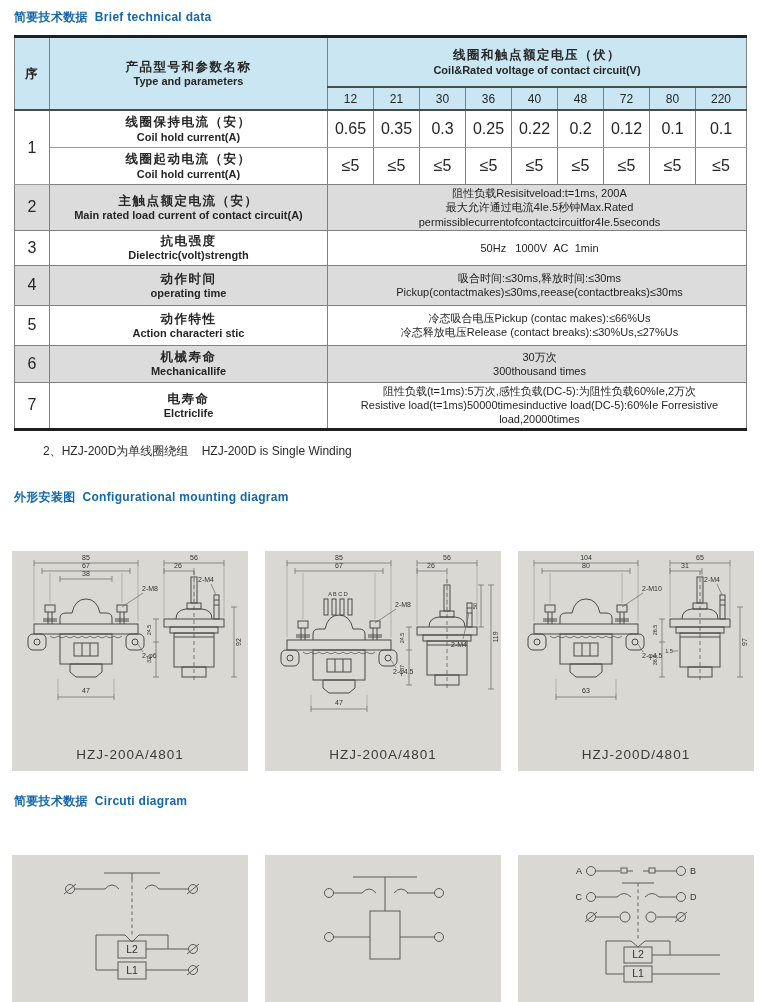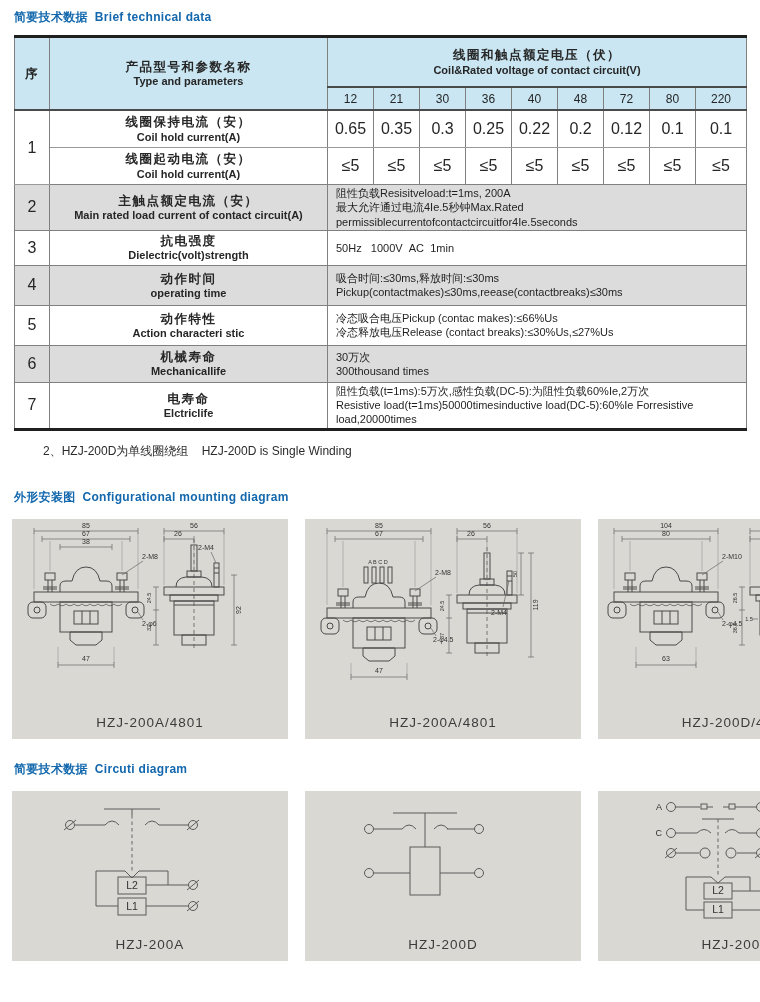--- a/index.html
+++ b/index.html
@@ -13,35 +13,35 @@
   .dtable th,.dtable td{border:1px solid #808080;padding:1px 3px;text-align:center;vertical-align:middle;color:#262626;}
   .hd{background:#c9e6f2;}
   tr.hmain th{height:46px;font-weight:normal;}
   tr.hmain th,.hd{border-bottom:2px solid #4a4a4a;}
   tr.volt th{height:19px;font-weight:normal;font-size:12px;border-bottom:2px solid #4a4a4a;}
   .zh{font-size:12.5px;font-weight:bold;letter-spacing:1.5px;line-height:1.3;}
   .en{font-size:11px;font-weight:bold;letter-spacing:0;line-height:1.2;}
   .en-b{font-weight:bold;}
   .gray td{background:#dcdcdc;}
   .num{font-size:16px;}
-  td.val{text-align:left;font-size:11px;line-height:1.3;padding-left:8px;color:#1f1f1f;}
+  td.val{text-align:center;font-size:11px;line-height:1.3;padding-left:8px;color:#1f1f1f;}
   td.val div{white-space:nowrap;overflow:hidden;}
   tr.r1a td{height:34px;}
   tr.r1b td{height:34px;}
   tr.r1a td{border-bottom:1px solid #9a9a9a;}
   tr.r2 td{height:40px;}
   tr.r3 td{height:32px;}
   tr.r4 td{height:37px;}
   tr.r5 td{height:37px;}
   tr.r6 td{height:34px;}
   tr.r7 td{height:42px;}
   .notes{margin:10px 0 0 16px;font-size:12px;color:#2b2b2b;line-height:1.8;}
   .notes .n2{padding-left:27px;}
   .prow{display:flex;gap:17px;margin:13px 12px 0 12px;}
-  .panel{width:276px;background:#d9d8d3;position:relative;flex:none;}
+  .panel{width:236px;background:#d9d8d3;position:relative;flex:none;margin-top:32px;}
   .panel.mount{height:220px;}
   .panel.circ{height:170px;}
   .plabel{position:absolute;bottom:9px;width:100%;text-align:center;font-size:13.5px;color:#3c3c3c;letter-spacing:1px;}
   svg.draw{display:block;}
   .dim{stroke:#676767;stroke-width:0.7;fill:none;}
   .ext{stroke:#8a8a8a;stroke-width:0.5;fill:none;}
   .dtx{font-size:7px;fill:#333;text-anchor:middle;}
   .dtx5{font-size:5.5px;fill:#333;text-anchor:middle;}
   .ltx{font-size:7px;fill:#333;text-anchor:start;}
   .wire{stroke:#5a5a5a;stroke-width:1;fill:none;}

